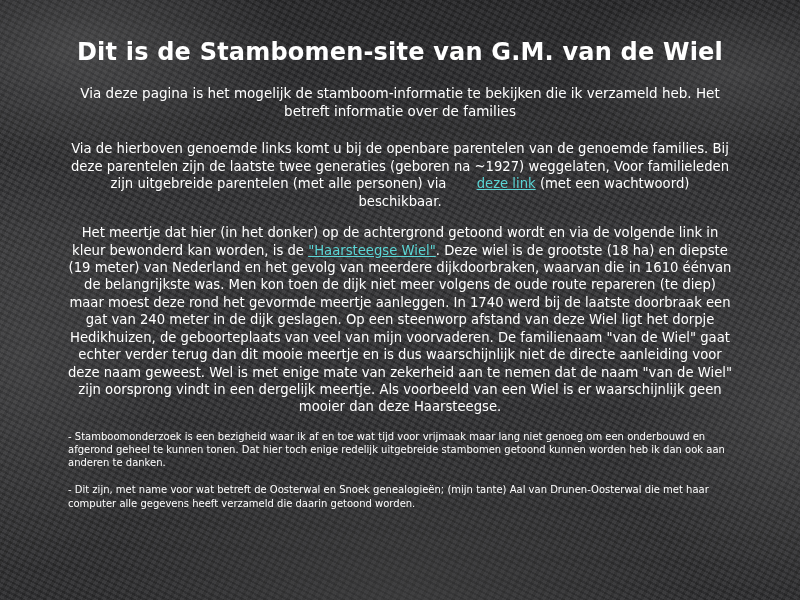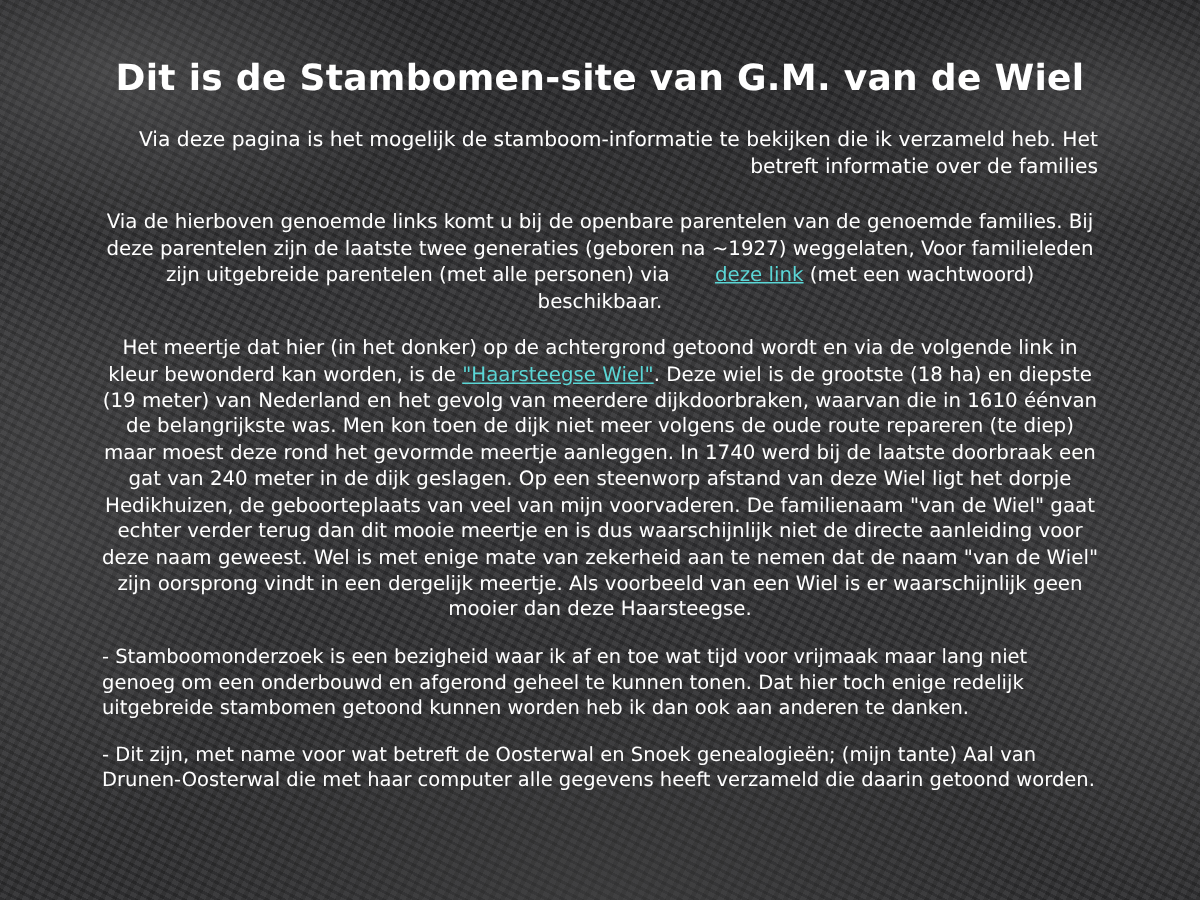--- a/index.html
+++ b/index.html
@@ -40,21 +40,21 @@
   h1.title {
     font-size: 24px;
     font-weight: bold;
     text-align: center;
     margin: 10px 0 18px 0;
     color: #ffffff;
     letter-spacing: 0.2px;
   }
   p.intro {
     font-size: 13.5px;
-    text-align: right;
+    text-align: center;
     margin: 0 0 20px 0;
     line-height: 1.35;
     color: #ffffff;
   }
   .famlinks {
     text-align: center;
     font-size: 19px;
     line-height: 1.45;
     margin: 0 0 18px 0;
     color: #ffffff;
@@ -69,21 +69,21 @@
     font-weight: bold;
   }
   p.body {
     font-size: 13.2px;
     text-align: center;
     line-height: 1.32;
     margin: 0 0 14px 0;
     color: #ffffff;
   }
   p.left {
-    font-size: 13px;
+    font-size: 10px;
     text-align: left;
     line-height: 1.32;
     margin: 0 0 14px 0;
     color: #ffffff;
   }
   a.inline {
     color: #5bd6d6;
     text-decoration: underline;
     margin-left: 26px;
   }

